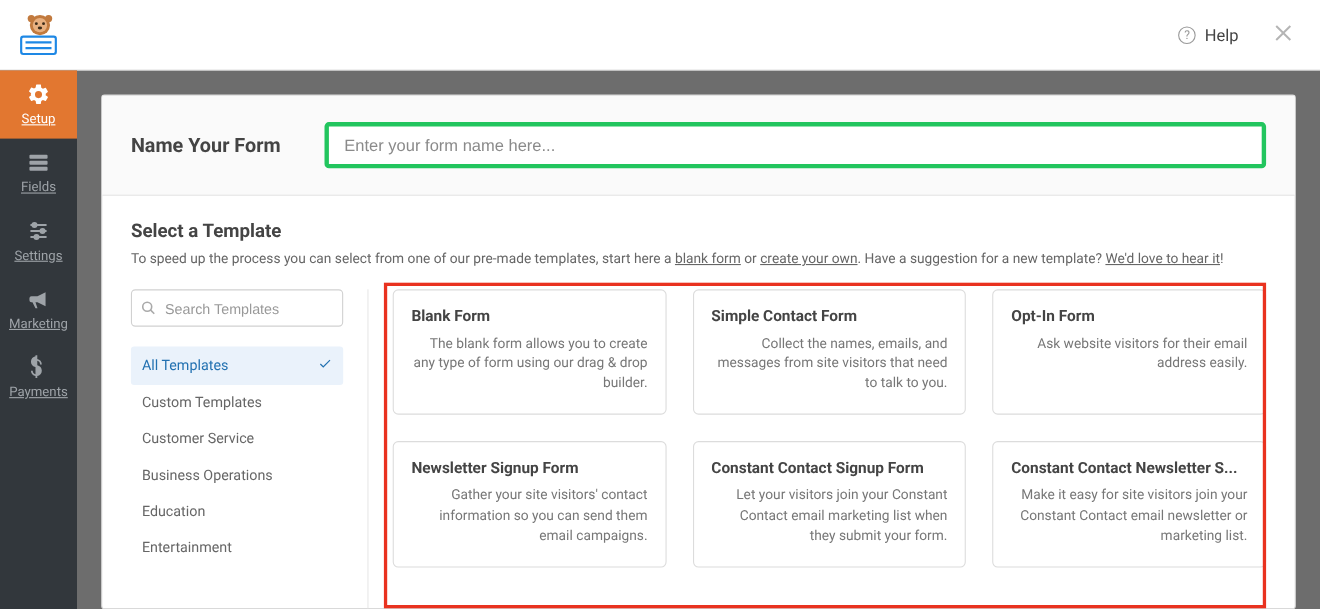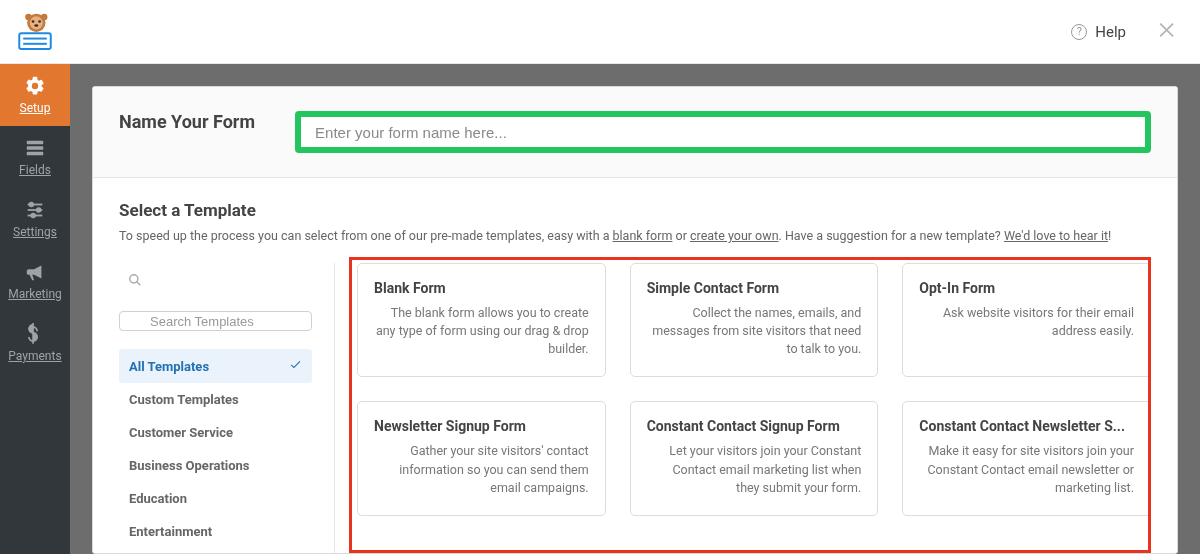--- a/index.html
+++ b/index.html
@@ -12,36 +12,36 @@
   .sidebar-item .si-icon { width: 22px; height: 22px; display: flex; align-items: center; justify-content: center; margin-bottom: 4px; }
   .sidebar-item span.label { font-size: 12px; }
   .main { flex: 1; display: flex; flex-direction: column; background: #6d6d6d; }
   .topbar { height: 64px; background: #ffffff; display: flex; align-items: center; justify-content: flex-end; padding: 0 22px; border-bottom: 1px solid #e8e8e8; }
   .help { display: flex; align-items: center; color: #444; font-size: 15px; cursor: pointer; }
   .help .qmark { width: 16px; height: 16px; border: 1.5px solid #999; border-radius: 50%; display: inline-flex; align-items: center; justify-content: center; font-size: 11px; color: #999; margin-right: 8px; }
   .close { margin-left: 30px; color: #b5b5b5; cursor: pointer; }
   .close svg { width: 22px; height: 22px; }
   .canvas { flex: 1; padding: 22px 22px 0 22px; overflow: hidden; }
   .panel { background: #ffffff; border-radius: 3px; width: 100%; height: 100%; border: 1px solid #d9d9d9; display: flex; flex-direction: column; }
-  .name-row { display: flex; align-items: flex-start; padding: 24px 26px; border-bottom: 1px solid #e5e5e5; background: #fafafa; }
+  .name-row { display: flex; align-items: center; padding: 24px 26px; border-bottom: 1px solid #e5e5e5; background: #fafafa; }
   .name-row h2 { font-size: 18px; font-weight: 700; color: #444; margin-right: 40px; white-space: nowrap; }
-  .name-row input { flex: 1; height: 42px; border: 6px solid #22c55e; border-radius: 4px; padding: 0 14px; font-size: 15px; color: #555; background: #fff; }
+  .name-row input { flex: 1; height: 42px; border: 4px solid #22c55e; border-radius: 4px; padding: 0 14px; font-size: 15px; color: #555; background: #fff; }
   .name-row input::placeholder { color: #8a8a8a; }
   .template-section { padding: 22px 26px 0 26px; flex: 1; display: flex; flex-direction: column; }
   .template-section h3 { font-size: 17px; font-weight: 700; color: #444; margin-bottom: 8px; }
   .template-section p.desc { font-size: 12.5px; color: #666; margin-bottom: 20px; }
   .template-section p.desc a { color: #666; text-decoration: underline; }
   .body-row { display: flex; flex: 1; }
   .cat-col { width: 216px; padding-right: 22px; border-right: 1px solid #e8e8e8; }
   .search-wrap { position: relative; margin-bottom: 18px; }
-  .search-wrap input { width: 100%; height: 20px; border: 1px solid #d1d1d1; border-radius: 4px; padding: 0 10px 0 30px; font-size: 13px; background: #fff; margin-top: 48px; }
+  .search-wrap input { width: 100%; height: 34px; border: 1px solid #d1d1d1; border-radius: 4px; padding: 0 10px 0 30px; font-size: 13px; background: #fff; }
   .search-wrap input::placeholder { color: #999; }
   .search-wrap .sicon { position: absolute; left: 9px; top: 9px; color: #aaa; }
   .cat-list { list-style: none; }
-  .cat-list li { padding: 9px 10px; font-size: 13px; color: #666; cursor: pointer; border-radius: 3px; display: flex; align-items: center; justify-content: space-between; font-weight: bold; }
+  .cat-list li { padding: 9px 10px; font-size: 13px; color: #666; cursor: pointer; border-radius: 3px; display: flex; align-items: center; justify-content: space-between; }
   .cat-list li.active { background: #eaf2fb; color: #2271b1; }
   .cat-list li .chk { color: #2271b1; }
   .tmpl-col { flex: 1; padding-left: 22px; position: relative; }
   .red-box { position: absolute; left: 14px; right: 0px; top: -6px; bottom: 0px; border: 3px solid #e9321f; pointer-events: none; }
   .tmpl-grid { display: grid; grid-template-columns: repeat(3, 1fr); gap: 24px; }
   .tmpl-card { border: 1px solid #dcdcdc; border-radius: 5px; padding: 16px 16px 18px 16px; cursor: pointer; background: #fff; }
   .tmpl-card h4 { font-size: 14px; font-weight: 700; color: #444; margin-bottom: 8px; white-space: nowrap; overflow: hidden; text-overflow: ellipsis; }
   .tmpl-card p { font-size: 12.5px; color: #777; line-height: 1.45; text-align: right; }
 </style>
 </head>
@@ -133,21 +133,21 @@
     <div class="canvas">
       <div class="panel">
         <div class="name-row">
           <h2>Name Your Form</h2>
           <input type="text" placeholder="Enter your form name here..." style="">
         </div>
 
         <div class="template-section">
           <h3>Select a Template</h3>
           <p class="desc">
-            <span>To speed up the process you can select from one of our pre-made templates, easy with a </span><a href="#">blank form</a><span> or </span><a href="#">create your own</a><span>. Have a suggestion for a new template? </span><a href="#">We'd love to hear it</a><span>!</span>
+            <span>To speed up the process you can select from one of our pre-made templates, start here a </span><a href="#">blank form</a><span> or </span><a href="#">create your own</a><span>. Have a suggestion for a new template? </span><a href="#">We'd love to hear it</a><span>!</span>
           </p>
 
           <div class="body-row">
             <div class="cat-col">
               <div class="search-wrap">
                 <span class="sicon">
                   <svg width="14" height="14" viewBox="0 0 24 24" fill="none" stroke="currentColor" stroke-width="2.5">
                       <circle cx="10" cy="10" r="7"></circle>
                       <line x1="21" y1="21" x2="15" y2="15"></line>
                     </svg>

